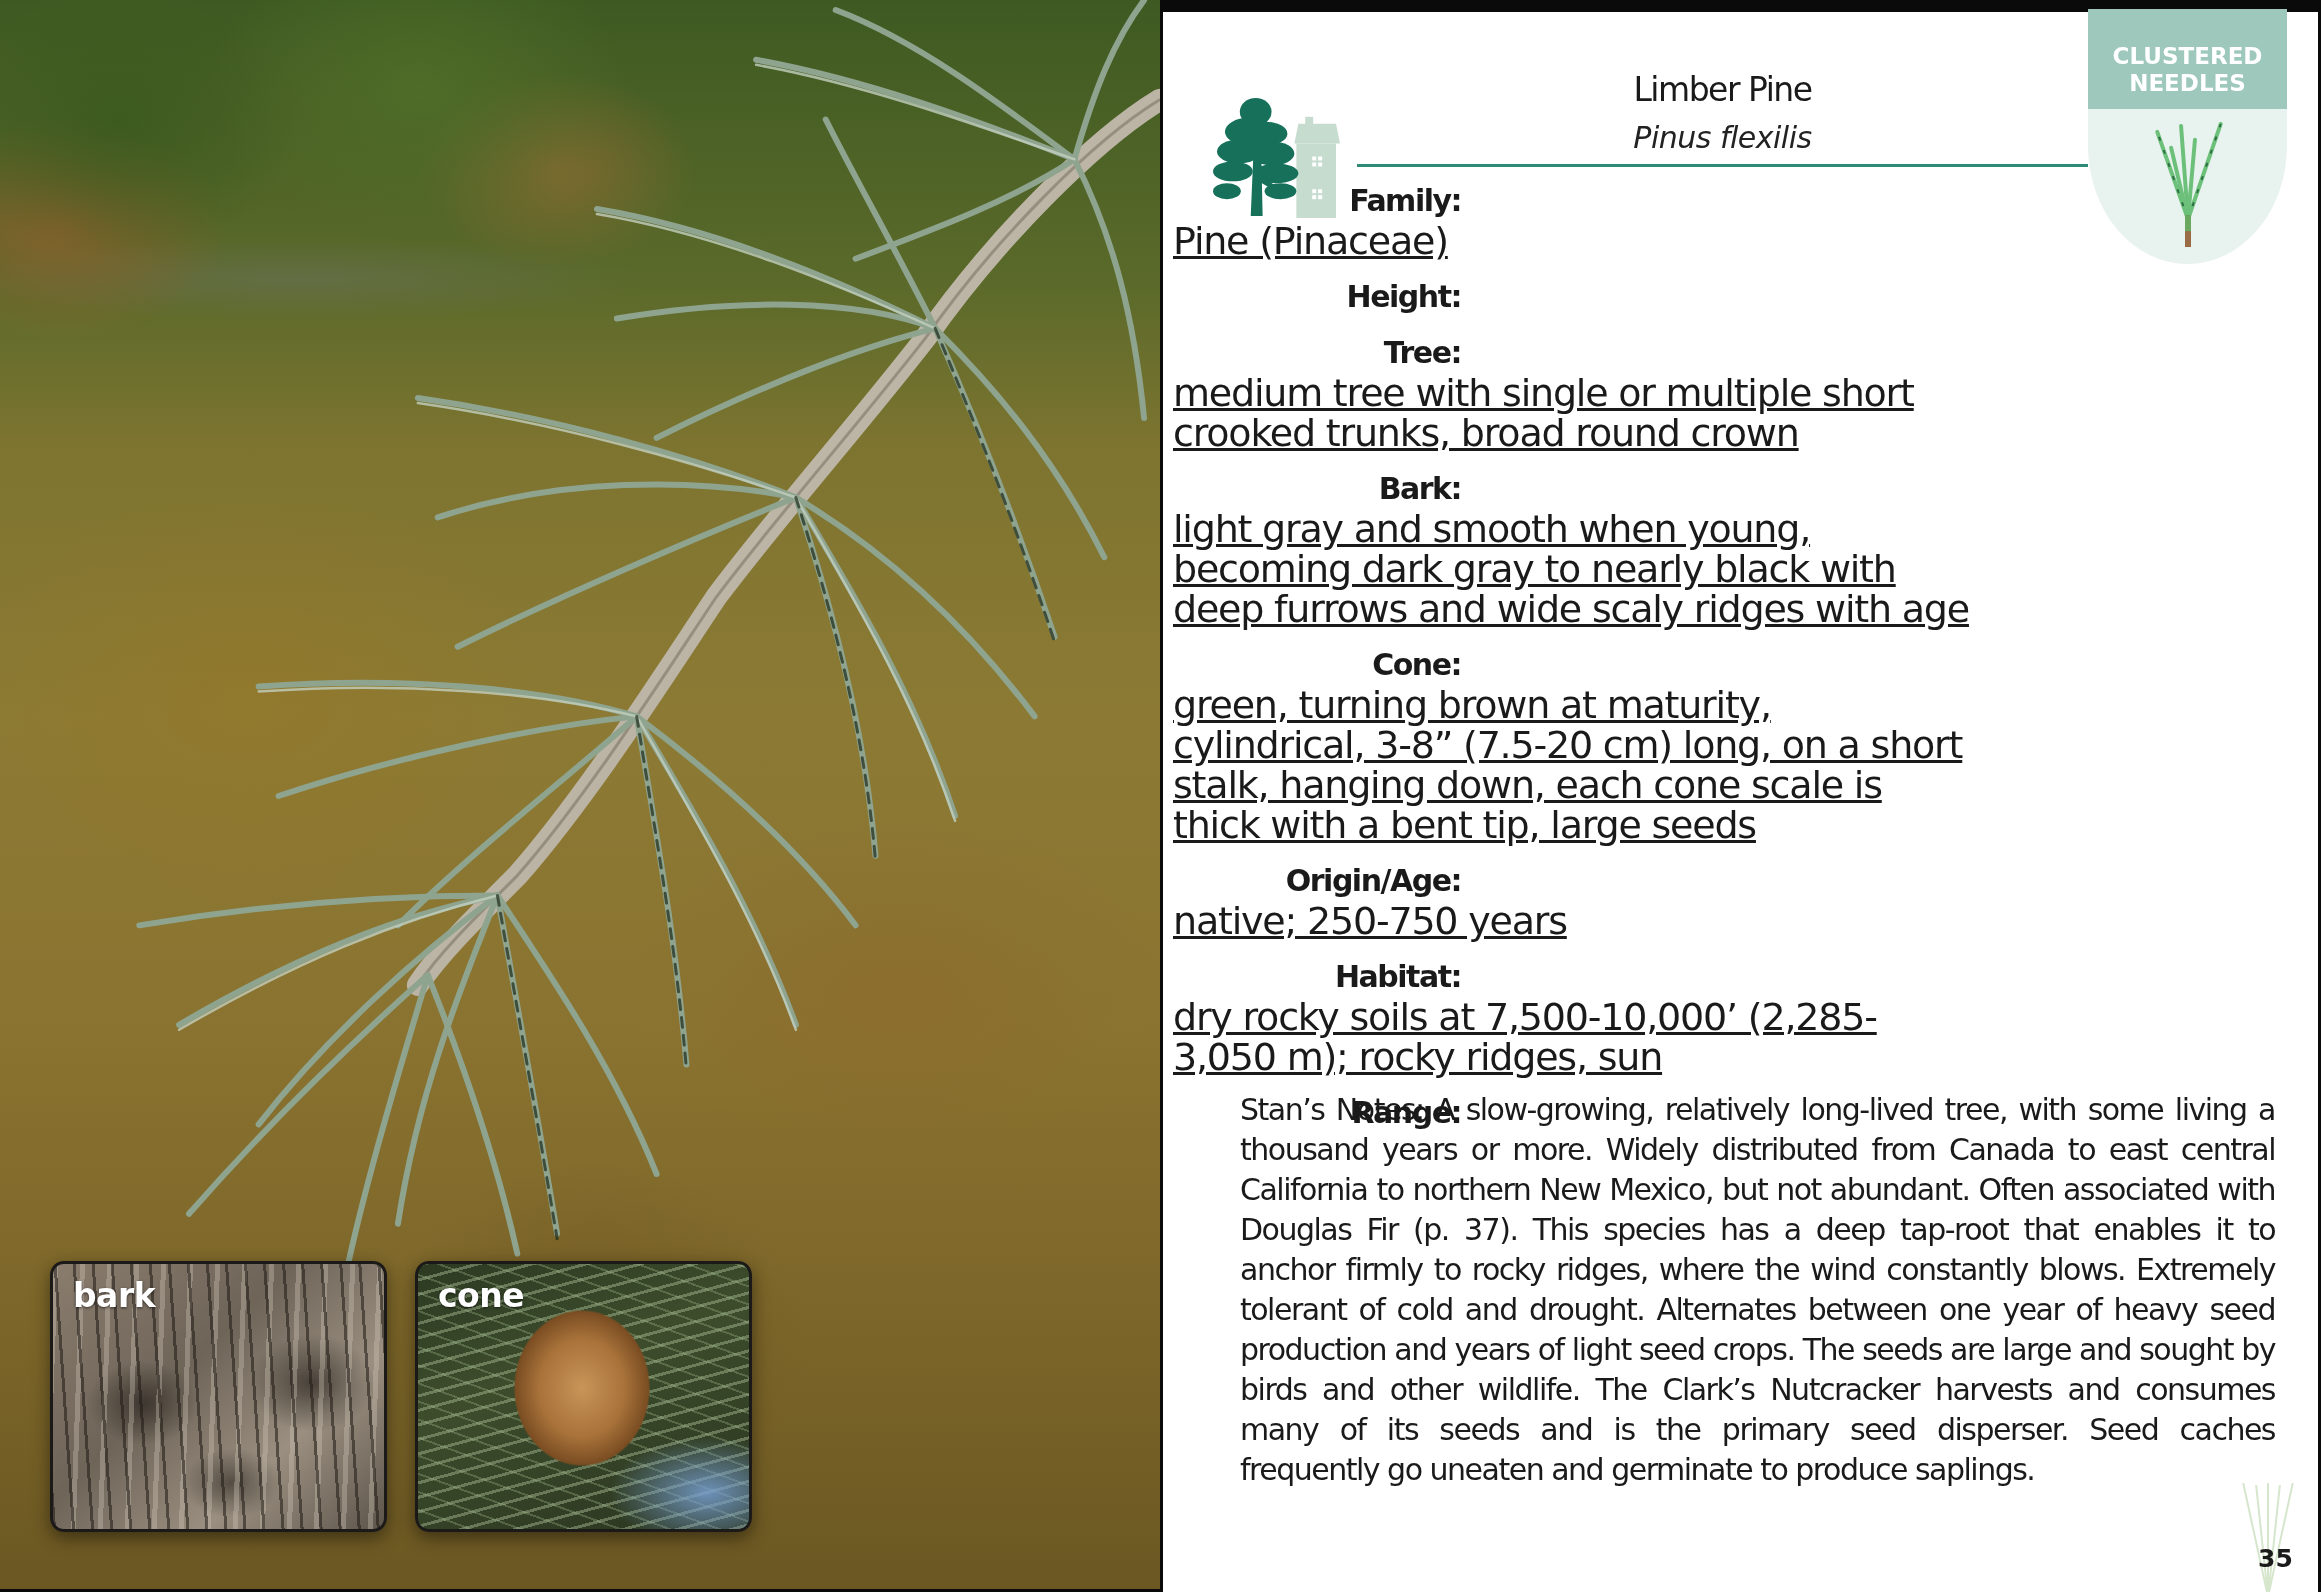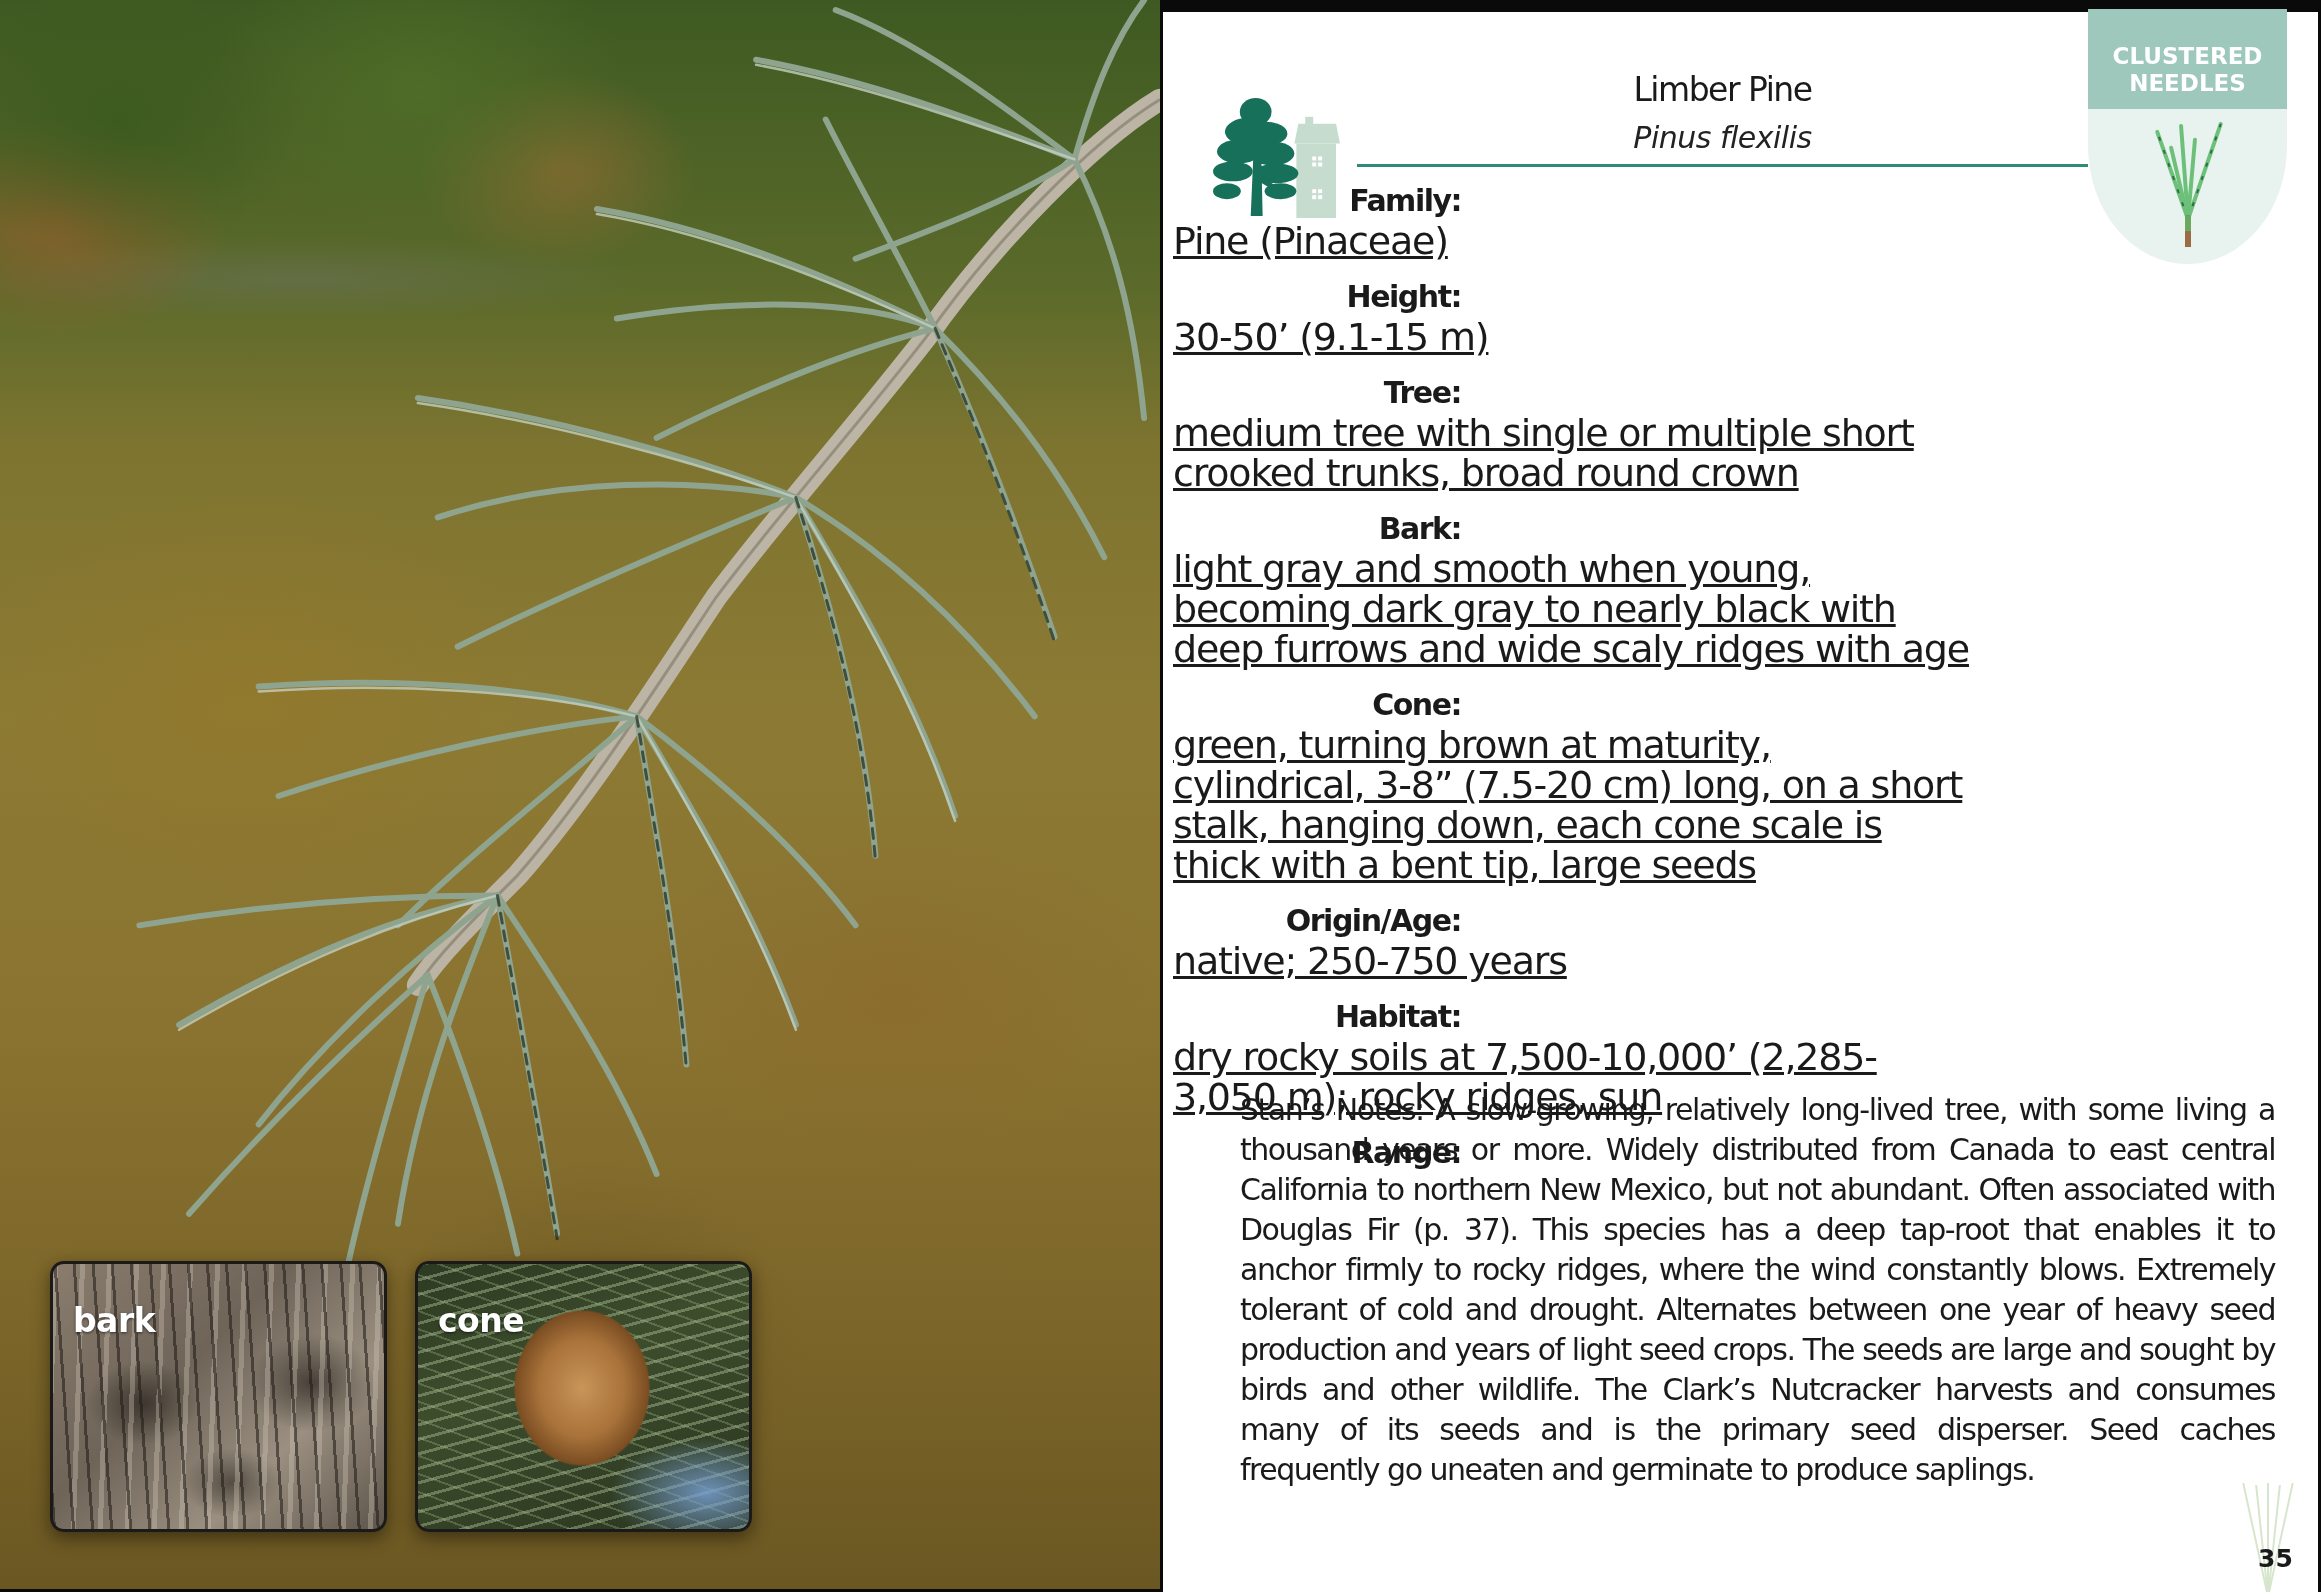--- a/index.html
+++ b/index.html
@@ -32,21 +32,21 @@
       linear-gradient(135deg, #8a7d6e 0%, #6e6458 40%, #9a8f80 70%, #5e554b 100%);
   }
   .inset-cone { left:415px; top:1261px;
     background:
       radial-gradient(ellipse 95px 109px at 164px 124px, #c99558 0%, #a8723a 45%, #7a4d22 70%, transparent 72%),
       radial-gradient(ellipse 139px 80px at 289px 229px, rgba(120,160,210,0.85), transparent 70%),
       repeating-linear-gradient(165deg, rgba(170,190,150,0.45) 0px, rgba(170,190,150,0.45) 3px, transparent 3px, transparent 14px),
       repeating-linear-gradient(20deg, rgba(150,175,130,0.35) 0px, rgba(150,175,130,0.35) 2px, transparent 2px, transparent 17px),
       linear-gradient(160deg, #2c3a22 0%, #3d4d2c 40%, #2a3520 100%);
   }
-  .inset-label { position:absolute; left:20px; top:12px; color:#ffffff; font-family:"DejaVu Sans", sans-serif; font-weight:bold; font-size:33px; text-shadow:0 1px 3px rgba(0,0,0,0.6); letter-spacing:-0.5px;margin-top:25px; }
+  .inset-label { position:absolute; left:20px; top:12px; color:#ffffff; font-family:"DejaVu Sans", sans-serif; font-weight:bold; font-size:33px; text-shadow:0 1px 3px rgba(0,0,0,0.6); letter-spacing:-0.5px; }
 
   
   .right-page { position:absolute; left:1163px; top:12px; width:1155px; height:1586px; background:#ffffff; }
 
   .habitat-icon { position:absolute; left:48px; top:82px; width:134px; height:124px; }
 
   .category-tab { position:absolute; left:925px; top:-3px; width:199px; height:255px; }
   .category-tab .tab-head { position:absolute; left:0; top:0; width:199px; height:100px; background:#9dc8bb; }
   .category-tab .tab-body { position:absolute; left:0; top:100px; width:199px; height:155px; background:#e8f2ee; border-radius:0 0 100px 100px / 0 0 119px 119px; }
   .category-tab .tab-title { position:absolute; left:0; top:34px; width:199px; text-align:center; color:#ffffff; font-family:"DejaVu Sans", sans-serif; font-weight:bold; font-size:23px; line-height:27px; letter-spacing:0px; }
@@ -207,21 +207,20 @@
   </div>
   <div class="title-rule"></div>
 
   <div class="facts">
     <div class="fact-row">
       <div class="fact-label">Family:</div>
       <div class="fact-value">Pine (Pinaceae)</div>
     </div>
     <div class="fact-row">
       <div class="fact-label">Height:</div>
-      <div class="fact-value">30-50’ (9.1-15 m)</div>
     </div>
     <div class="fact-row">
       <div class="fact-label">Tree:</div>
       <div class="fact-value">medium tree with single or multiple short crooked trunks, broad round crown</div>
     </div>
     <div class="fact-row">
       <div class="fact-label">Bark:</div>
       <div class="fact-value">light gray and smooth when young, becoming dark gray to nearly black with deep furrows and wide scaly ridges with age</div>
     </div>
     <div class="fact-row">

